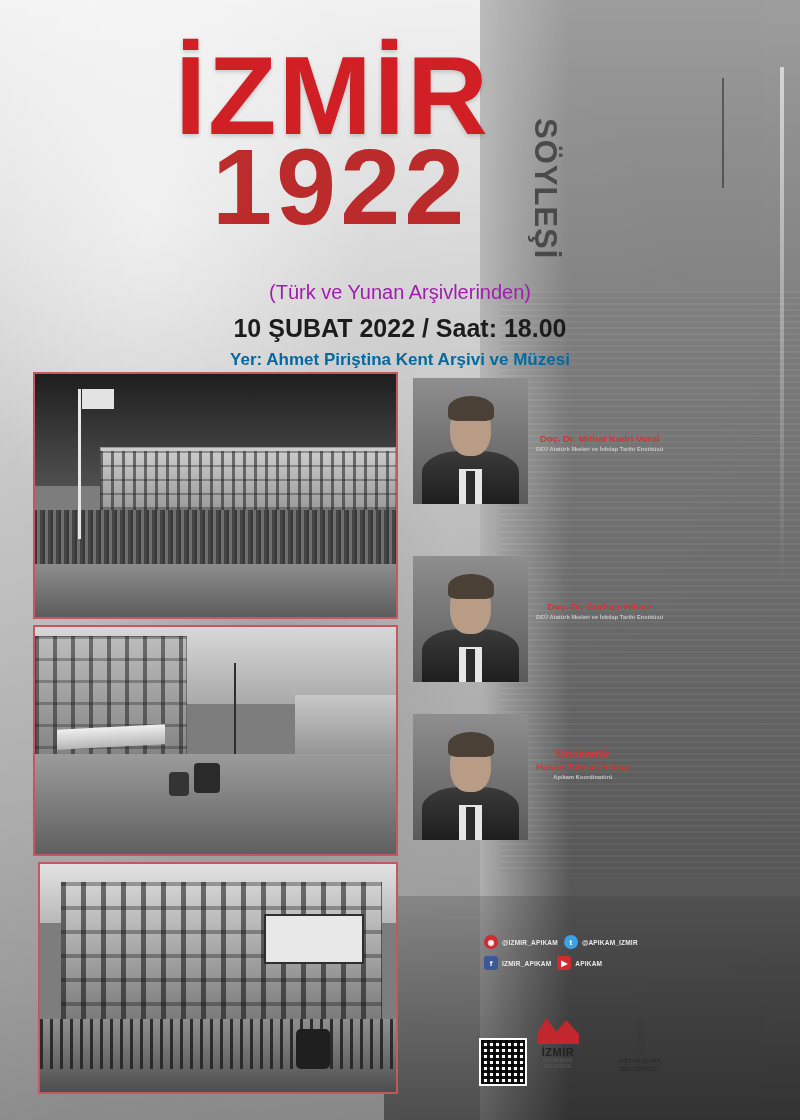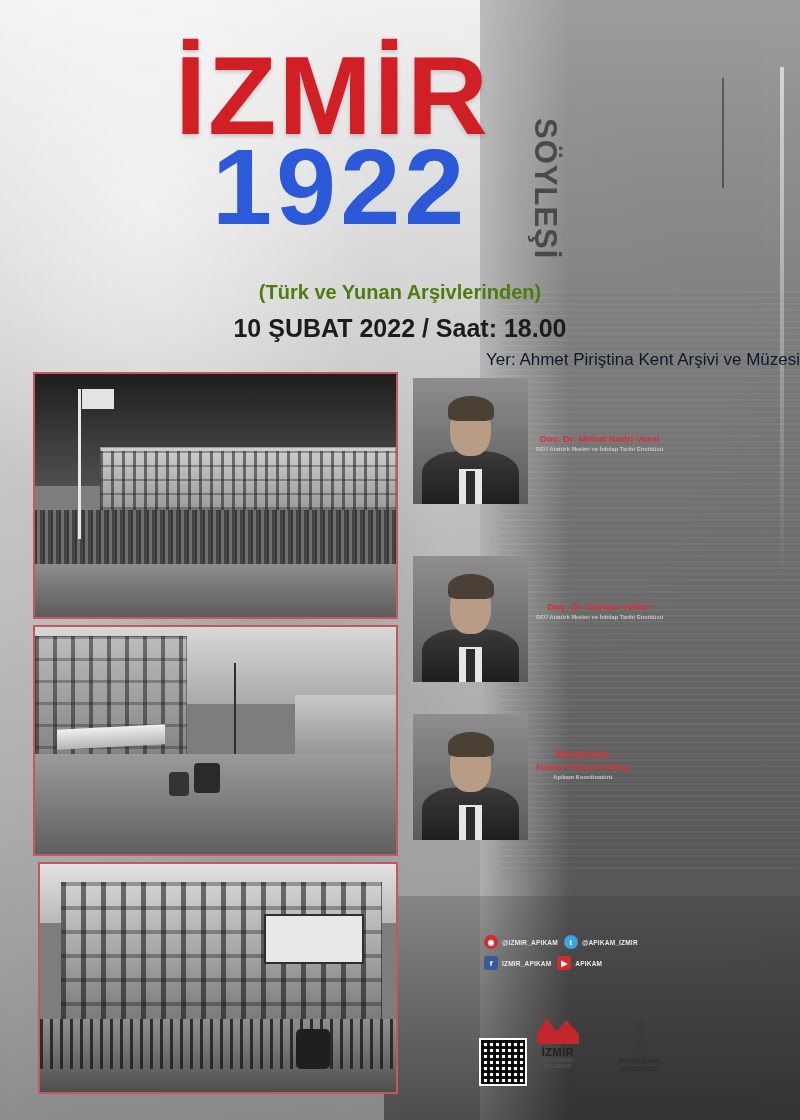--- a/index.html
+++ b/index.html
@@ -137,21 +137,21 @@
     letter-spacing: 2px;
     line-height: 100px;
     text-shadow: 0 2px 4px rgba(0,0,0,0.18);
   }
   .t-1922 {
     position: absolute;
     left: 212px;
     top: 108px;
     font-size: 108px;
     font-weight: bold;
-    color: #1d4ed8;
+    color: #b91c1c;
     letter-spacing: 4px;
     line-height: 106px;
     opacity: 0.92;
   }
   .t-soylesi {
     position: absolute;
     left: 529px;
     top: 92px;
     font-size: 31px;
     font-weight: bold;
@@ -160,42 +160,42 @@
     writing-mode: vertical-rl;
     line-height: 32px;
   }
   .t-sub {
     position: absolute;
     left: 0;
     top: 255px;
     width: 100%;
     text-align: center;
     font-size: 20px;
-    font-weight: bold;
-    color: #4d7c0f;
+    font-weight: normal;
+    color: #a21caf;
   }
   .t-date {
     position: absolute;
     left: 0;
     top: 288px;
     width: 100%;
     text-align: center;
     font-size: 25px;
     font-weight: bold;
     color: #1c1c1c;
   }
   .t-place {
     position: absolute;
     left: 0;
     top: 324px;
     width: 100%;
-    text-align: right;
+    text-align: center;
     font-size: 17px;
-    font-weight: normal;
-    color: #0f172a;
+    font-weight: bold;
+    color: #0369a1;
   }
 
   
   .photo {
     position: absolute;
     border: 2px solid #c4585c;
     overflow: hidden;
     background: #7d7d7d;
   }
   .ph1 { left: 33px; top: 372px; width: 361px; height: 243px; }

